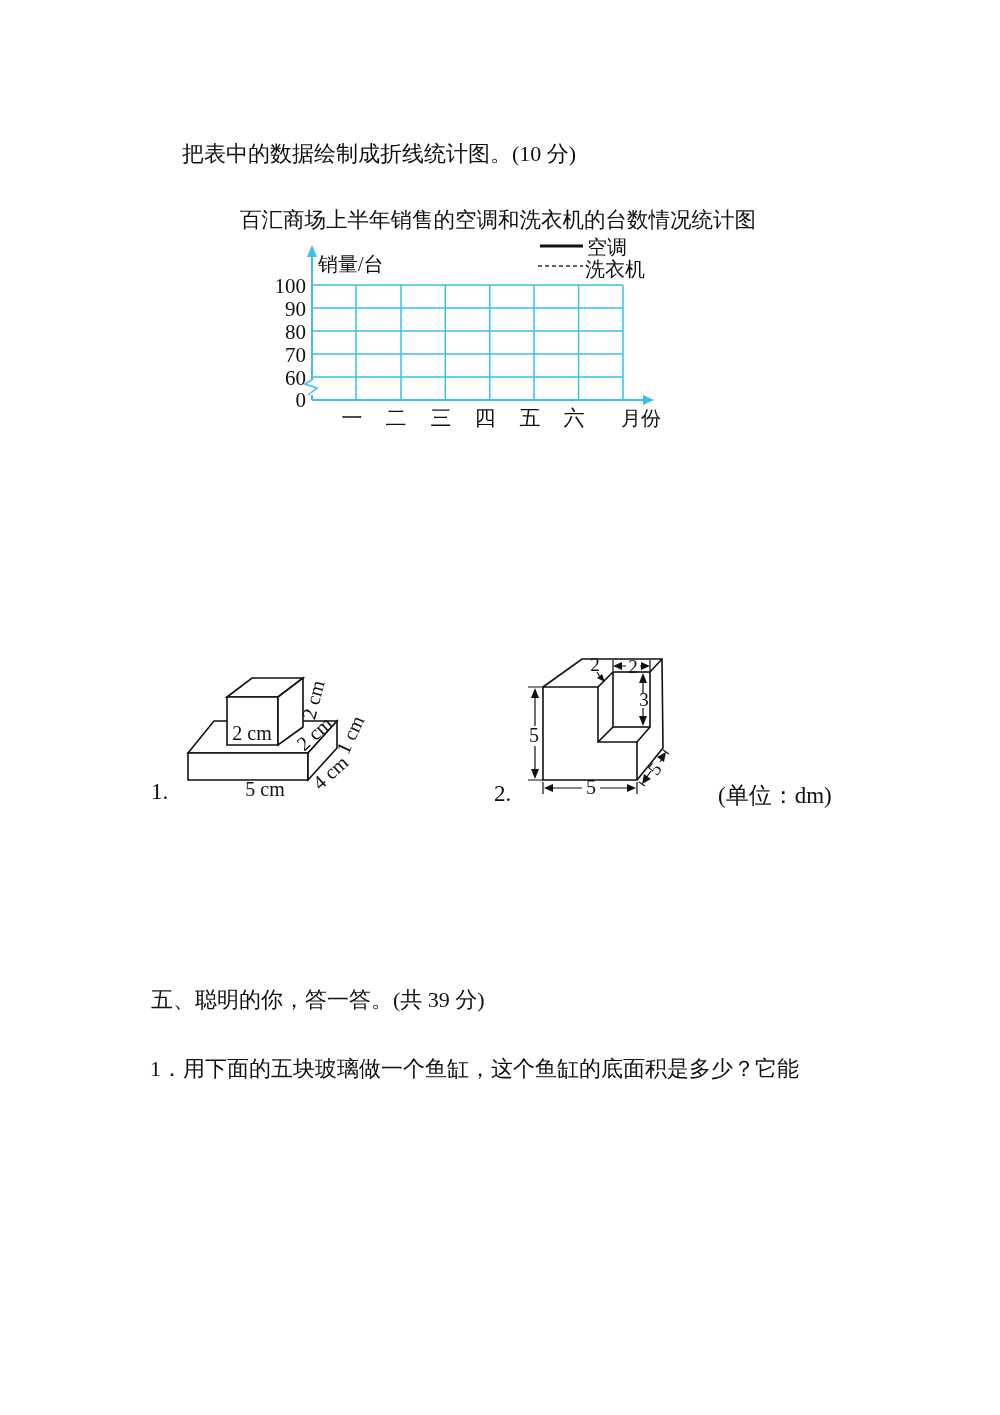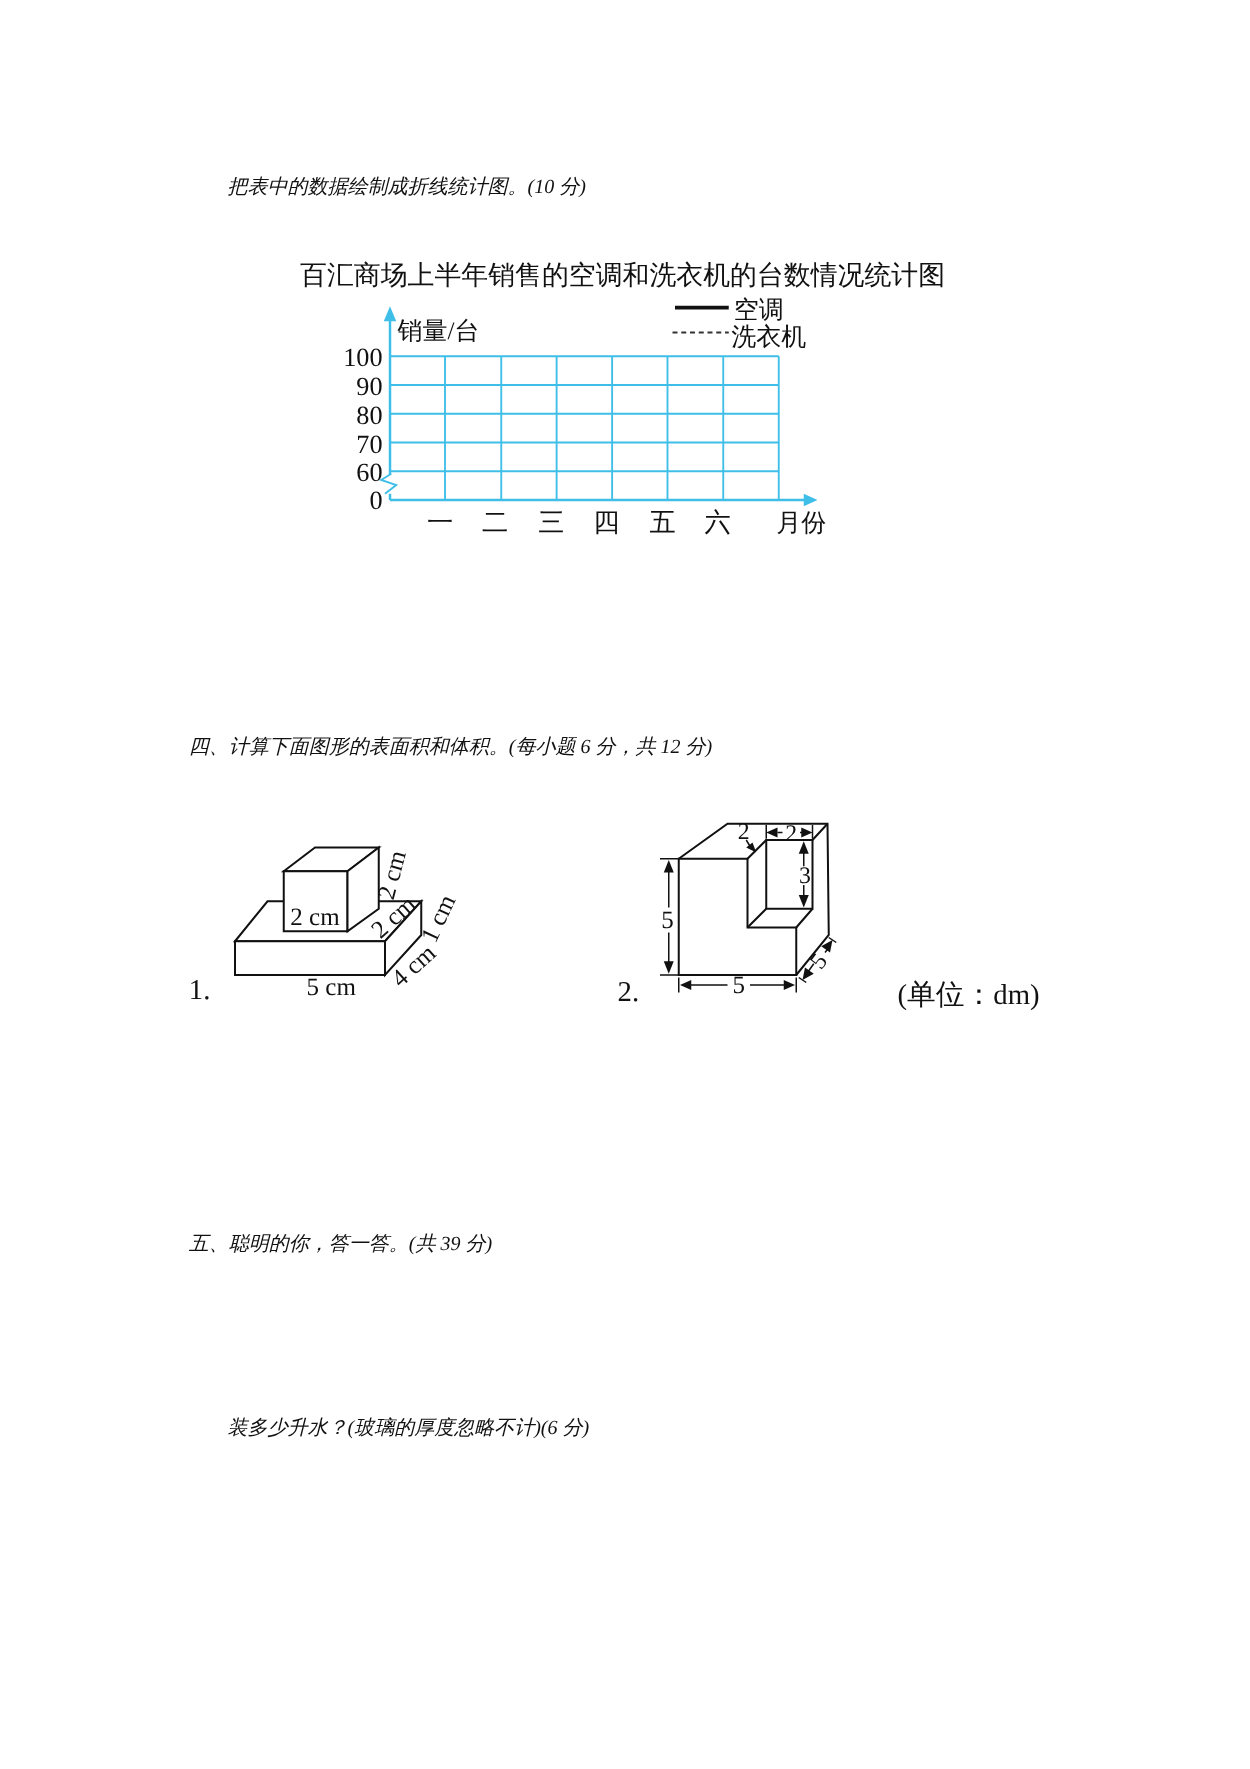--- a/index.html
+++ b/index.html
@@ -1,18 +1,18 @@
 <!DOCTYPE html>
 <html><head>
 <meta charset="utf-8">
 <style>
   html,body{margin:0;padding:0;background:#ffffff;}
   .page{position:relative;width:1000px;height:1415px;background:#ffffff;overflow:hidden;
         font-family:"Liberation Serif","DejaVu Serif",serif;color:#111;}
-  .tline{position:absolute;font-size:16px;line-height:1.25;white-space:nowrap;font-style:italic;}
+  .tline{position:absolute;font-size:22px;line-height:1.25;white-space:nowrap;}
   .fignum{position:absolute;font-size:23px;white-space:nowrap;}
   svg{position:absolute;overflow:visible;}
   svg text{font-family:"Liberation Serif","DejaVu Serif",serif;fill:#111;}
   .geo{fill:#ffffff;stroke:#111;stroke-width:1.6;stroke-linejoin:miter;}
   .wire{fill:none;stroke:#111;stroke-width:1.6;stroke-linejoin:miter;}
   .dim{fill:none;stroke:#111;stroke-width:1.2;}
   .dimhead{fill:#111;stroke:none;}
   .grid{stroke:#3fbfe8;stroke-width:1.5;fill:none;}
   .axis{stroke:#3fbfe8;stroke-width:2;fill:none;}
   .axishead{fill:#3fbfe8;stroke:none;}
@@ -58,21 +58,20 @@
       <text x="112" y="230">一</text>
       <text x="156" y="230">二</text>
       <text x="201" y="230">三</text>
       <text x="245" y="230">四</text>
       <text x="290" y="230">五</text>
       <text x="334" y="230">六</text>
     </g>
     <text x="401" y="230" text-anchor="middle" font-size="20">月份</text>
   </svg>
 
-  <div class="tline" style="left:151px;top:588px">四、计算下面图形的表面积和体积。(每小题 6 分，共 12 分)</div>
 
   <svg style="left:140px;top:655px" width="245" height="160" viewBox="0 0 245 160">
     <g>
       <polygon class="geo" points="48,98 74,66 197,66 168,98"></polygon>
       <polygon class="geo" points="48,98 168,98 168,125 48,125"></polygon>
       <polygon class="geo" points="168,98 197,66 197,93 168,125"></polygon>
     </g>
     <g>
       <polygon class="geo" points="87,42 112,23 163,23 138,42"></polygon>
       <polygon class="geo" points="87,42 138,42 138,90 87,90"></polygon>
@@ -134,15 +133,15 @@
       <path class="dim" d="M153,36 V53 M153,68 V84"></path>
       <polygon class="dimhead" points="153,33 149,43 157,43"></polygon>
       <polygon class="dimhead" points="153,86 149,76 157,76"></polygon>
     </g>
     <text x="154" y="66" text-anchor="middle" font-size="19">3</text>
   </svg>
   <div class="fignum" style="left:494px;top:781px">2.</div>
   <div class="fignum" style="left:718px;top:780px">(单位：dm)</div>
 
   <div class="tline" style="left:151px;top:986px">五、聪明的你，答一答。(共 39 分)</div>
-  <div class="tline" style="left:182px;top:1133px">装多少升水？(玻璃的厚度忽略不计)(6 分)</div>
+  <div class="tline" style="left:150px;top:1055px">1．用下面的五块玻璃做一个鱼缸，这个鱼缸的底面积是多少？它能</div>
 
 </div>
 
 </body></html>

